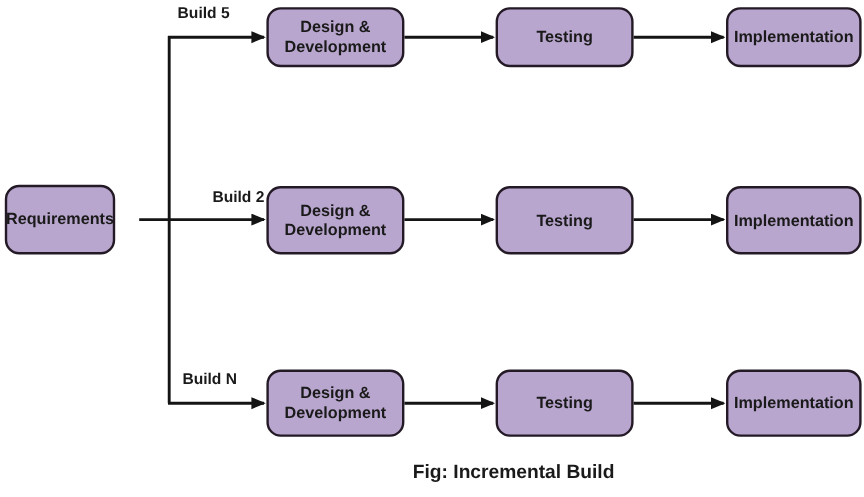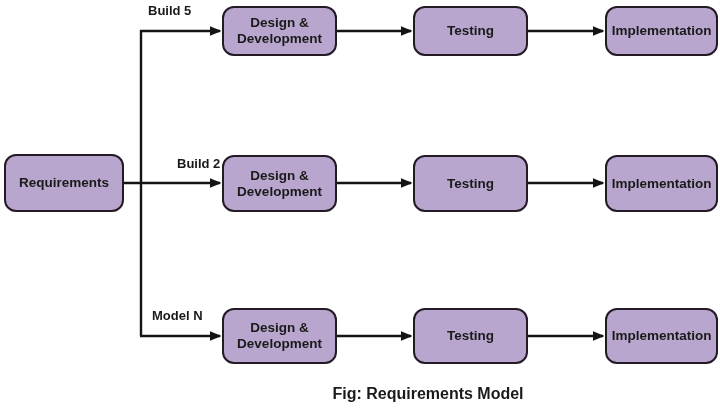--- a/index.html
+++ b/index.html
@@ -85,33 +85,33 @@
 
     <line class="connector" x1="116" y1="183" x2="220" y2="183" marker-end="url(#arrow)"></line>
     <line class="connector" x1="337" y1="183" x2="411" y2="183" marker-end="url(#arrow)"></line>
     <line class="connector" x1="528" y1="183" x2="603" y2="183" marker-end="url(#arrow)"></line>
 
     <line class="connector" x1="140" y1="336" x2="220" y2="336" marker-end="url(#arrow)"></line>
     <line class="connector" x1="337" y1="336" x2="411" y2="336" marker-end="url(#arrow)"></line>
     <line class="connector" x1="528" y1="336" x2="603" y2="336" marker-end="url(#arrow)"></line>
   </svg>
 
-  <div class="node" style="left:4px; top:154px; width:120px; height:58px;">Requirements</div>
+  <div class="node" style="left:4px; top:154px; width:92px; height:58px;">Requirements</div>
 
   <div class="build-label" style="left:148px; top:4px;">Build 5</div>
   <div class="build-label" style="left:152px; top:157px;margin-left:25px;">Build 2</div>
-  <div class="build-label" style="left:152px; top:309px;">Model N</div>
+  <div class="build-label" style="left:152px; top:309px;">Build N</div>
 
   <div class="node" style="left:222px; top:6px; width:115px; height:50px;">Design &amp; Development</div>
   <div class="node" style="left:413px; top:6px; width:115px; height:50px;">Testing</div>
   <div class="node" style="left:605px; top:6px; width:113px; height:50px;">Implementation</div>
 
   <div class="node" style="left:222px; top:155px; width:115px; height:57px;">Design &amp; Development</div>
   <div class="node" style="left:413px; top:155px; width:115px; height:57px;">Testing</div>
   <div class="node" style="left:605px; top:155px; width:113px; height:57px;">Implementation</div>
 
   <div class="node" style="left:222px; top:308px; width:115px; height:56px;">Design &amp; Development</div>
   <div class="node" style="left:413px; top:308px; width:115px; height:56px;">Testing</div>
   <div class="node" style="left:605px; top:308px; width:113px; height:56px;">Implementation</div>
 
-  <div class="caption">Fig: Requirements Model</div>
+  <div class="caption">Fig: Incremental Build</div>
 
 </div>
 
 </body></html>

